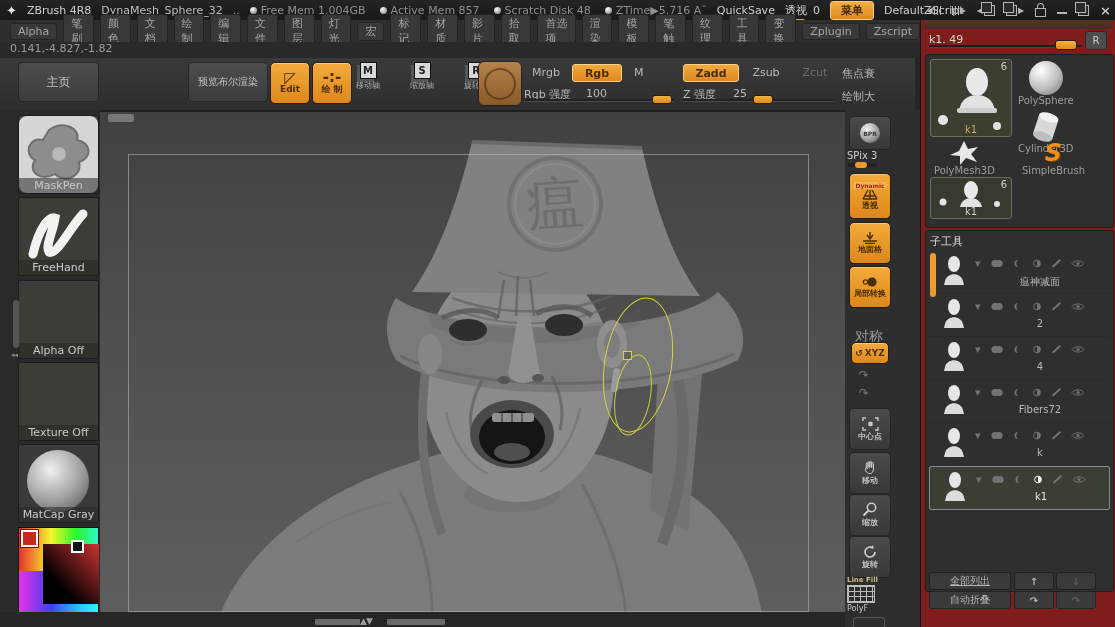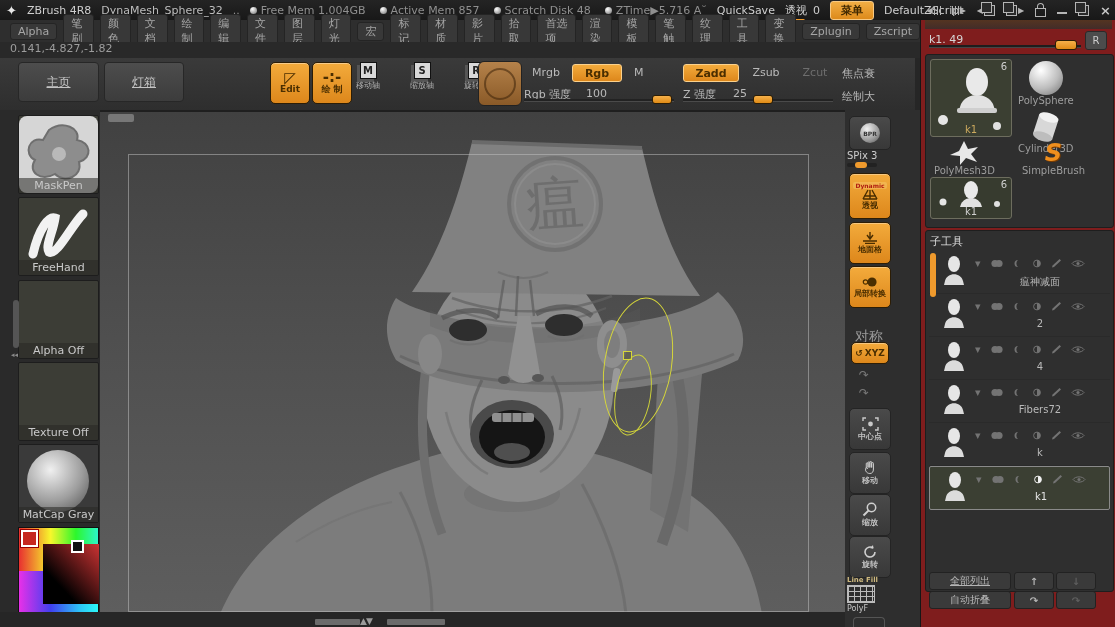--- a/index.html
+++ b/index.html
@@ -32,21 +32,21 @@
   #menubar{position:absolute;left:0;top:20px;width:920px;height:22px;background:#2e2e2e;display:flex;
            align-items:center;gap:6px;padding-left:10px;box-sizing:border-box;}
   .menu-item{background:#383838;border:1px solid #242424;border-radius:3px;color:#a6a6a6;
              padding:1px 7px;font-size:11px;}
   
   #coordsrow{position:absolute;left:0;top:42px;width:920px;height:16px;background:#292929;color:#9d9d9d;
              padding-left:10px;box-sizing:border-box;font-size:11px;}
   
   #toolbar{position:absolute;left:0;top:58px;width:915px;height:52px;background:linear-gradient(#3a3a3a,#2e2e2e);border-bottom:1px solid #202020;}
   .tbtn{position:absolute;top:4px;height:38px;background:linear-gradient(#4d4d4d,#3c3c3c);border:1px solid #272727;
-        border-radius:4px;color:#c3c3c3;display:flex;align-items:center;justify-content:center;font-size:12px;text-decoration:underline;}
+        border-radius:4px;color:#c3c3c3;display:flex;align-items:center;justify-content:center;font-size:12px;}
   .obtn{background:linear-gradient(#f3ab3c,#dd871b);border:1px solid #2c1d05;border-radius:5px;color:#4a2e00;
         box-shadow:inset 0 1px 0 rgba(255,255,255,.4);}
   #tb-home{left:18px;width:79px;}
   #tb-lightbox{left:104px;width:78px;}
   #tb-previewbool{left:188px;width:78px;font-size:10px;}
   #tb-edit{position:absolute;left:270px;top:4px;width:38px;height:40px;display:flex;flex-direction:column;align-items:center;justify-content:center;font-size:9px;font-weight:bold;}
   #tb-draw{position:absolute;left:312px;top:4px;width:38px;height:40px;display:flex;flex-direction:column;align-items:center;justify-content:center;font-size:9px;font-weight:bold;}
   .lasso{font-size:15px;line-height:12px;}
   #gyros{position:absolute;left:348px;top:4px;display:flex;gap:14px;}
   .gyro{width:40px;display:flex;flex-direction:column;align-items:center;gap:1px;}
@@ -257,21 +257,21 @@
 
       <span class="menu-item">Zplugin</span>
 
       <span class="menu-item">Zscript</span>
     </div>
 
   <div id="coordsrow">0.141,-4.827,-1.82</div>
 
   <div id="toolbar">
     <div class="tbtn" id="tb-home">主页</div>
-    <div class="tbtn" id="tb-lightbox">灯箱</div>
+    <div class="tbtn" id="tb-previewbool">预览布尔渲染</div>
     <div class="obtn" id="tb-edit">
       <span class="lasso">◸</span>
       <span>Edit</span>
     </div>
     <div class="obtn" id="tb-draw">
       <span class="lasso">-:-</span>
       <span>绘 制</span>
     </div>
     <div id="gyros">
 

